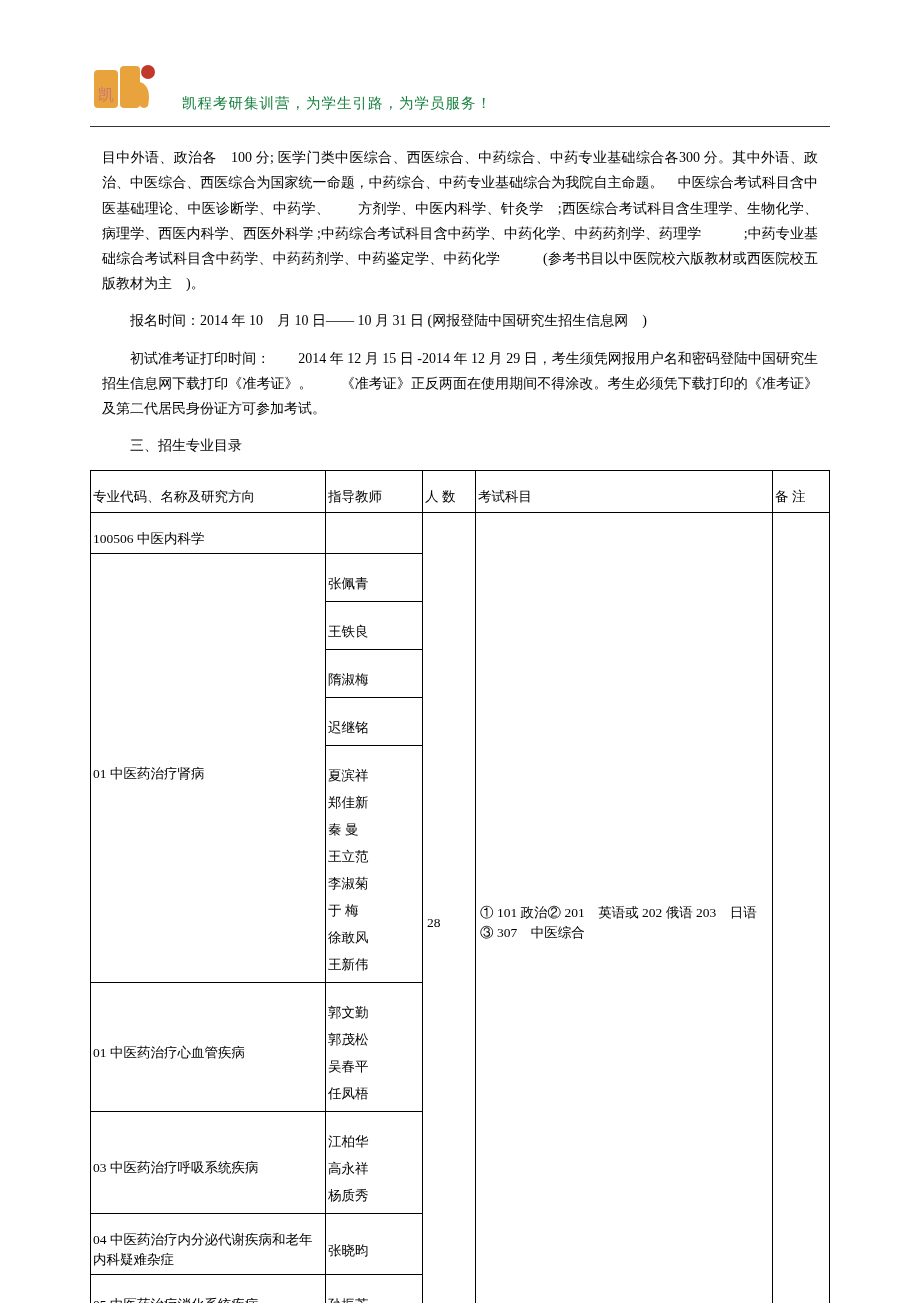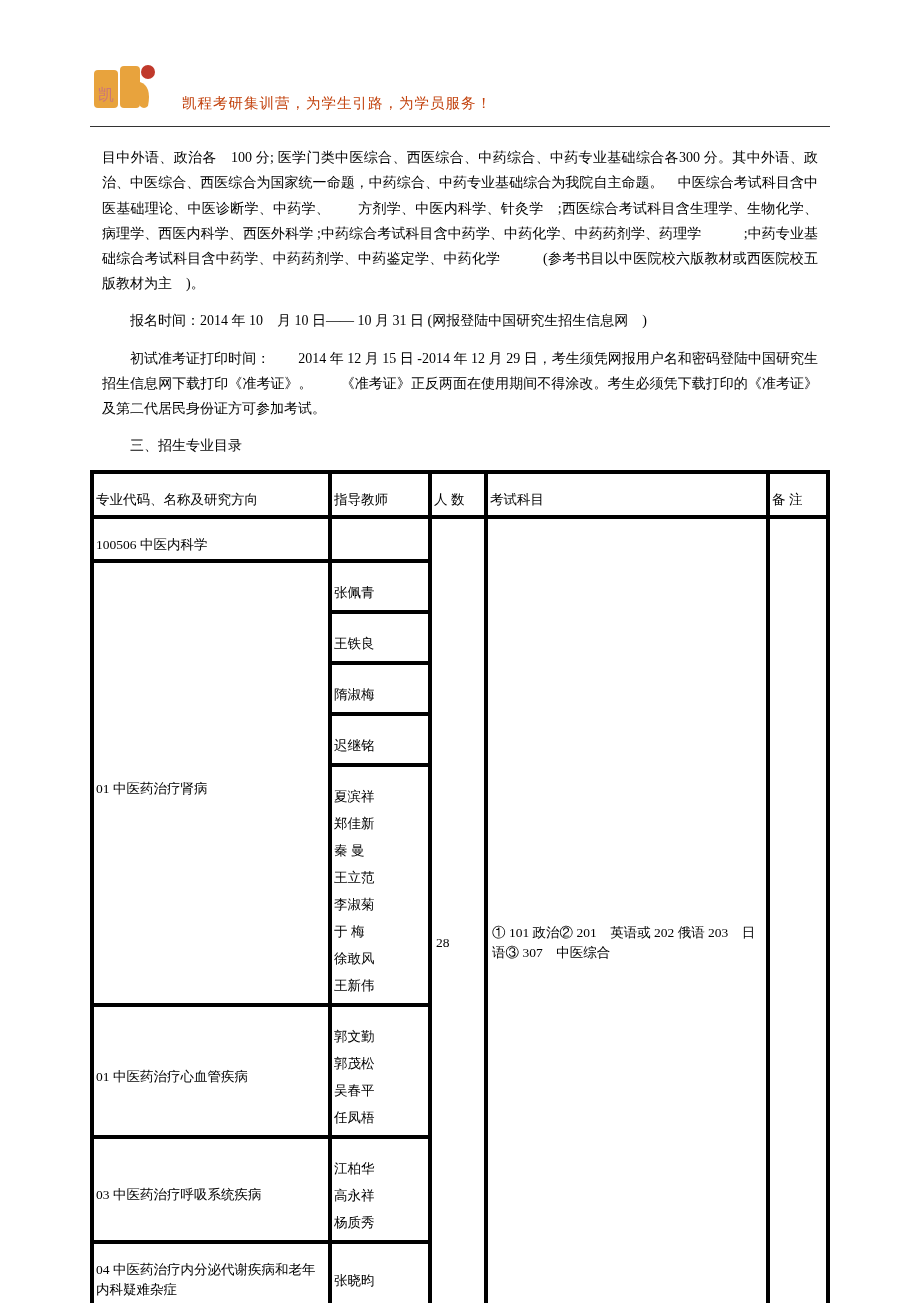--- a/index.html
+++ b/index.html
@@ -20,39 +20,39 @@
       display: flex;
       align-items: flex-end;
       border-bottom: 1px solid #333;
       padding-bottom: 4px;
       margin-bottom: 18px;
     }
     .logo {
       margin-right: 20px;
     }
     .slogan {
-      color: #c2410c;
+      color: #15803d;
       font-size: 14.5px;
       letter-spacing: 1px;
       padding-bottom: 6px;
     }
     .content p {
       margin: 12px;
       text-align: justify;
       text-justify: inter-ideograph;
     }
     .indent1 { text-indent: 2em; }
     table {
       border-collapse: collapse;
       width: 100%;
       margin-top: 6px;
       font-size: 13.5px;
     }
     td {
-      border: 4px solid #000000;
+      border: 1px solid #000000;
       padding: 16px 2px 4px 2px;
       vertical-align: middle;
       line-height: 1.5;
     }
     td.teach {
       line-height: 2;
     }
     td.center {
       text-align: left;
       vertical-align: middle;

